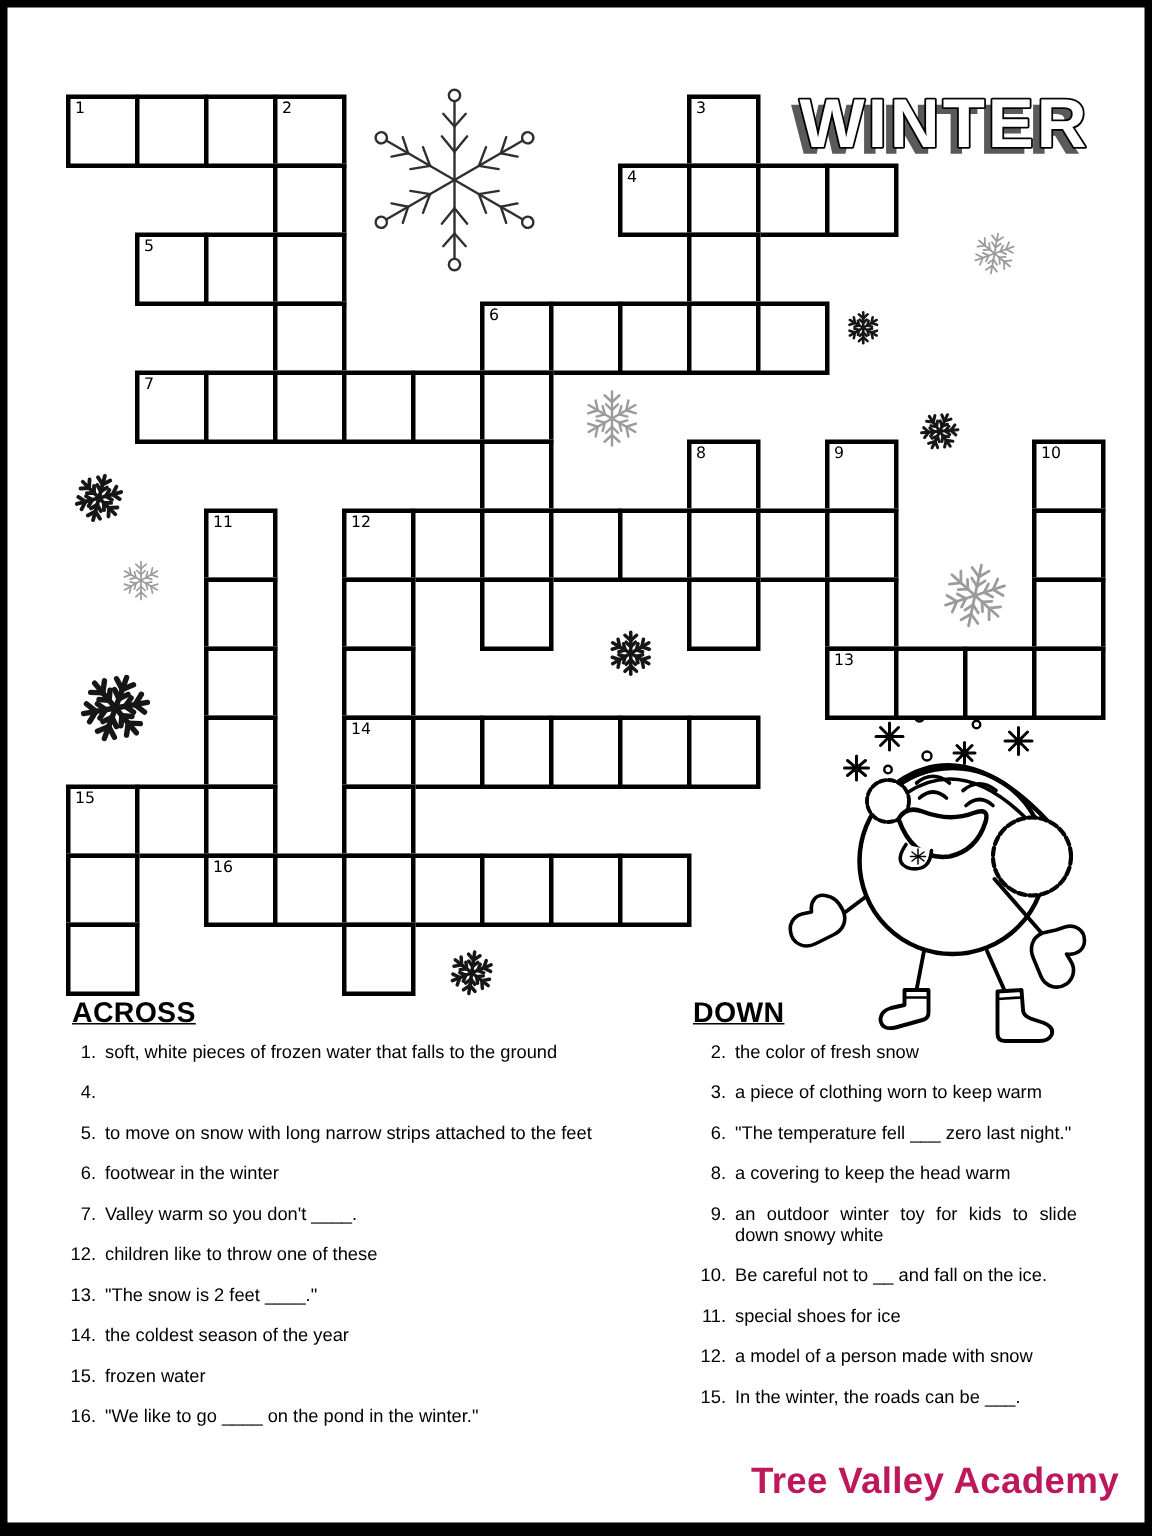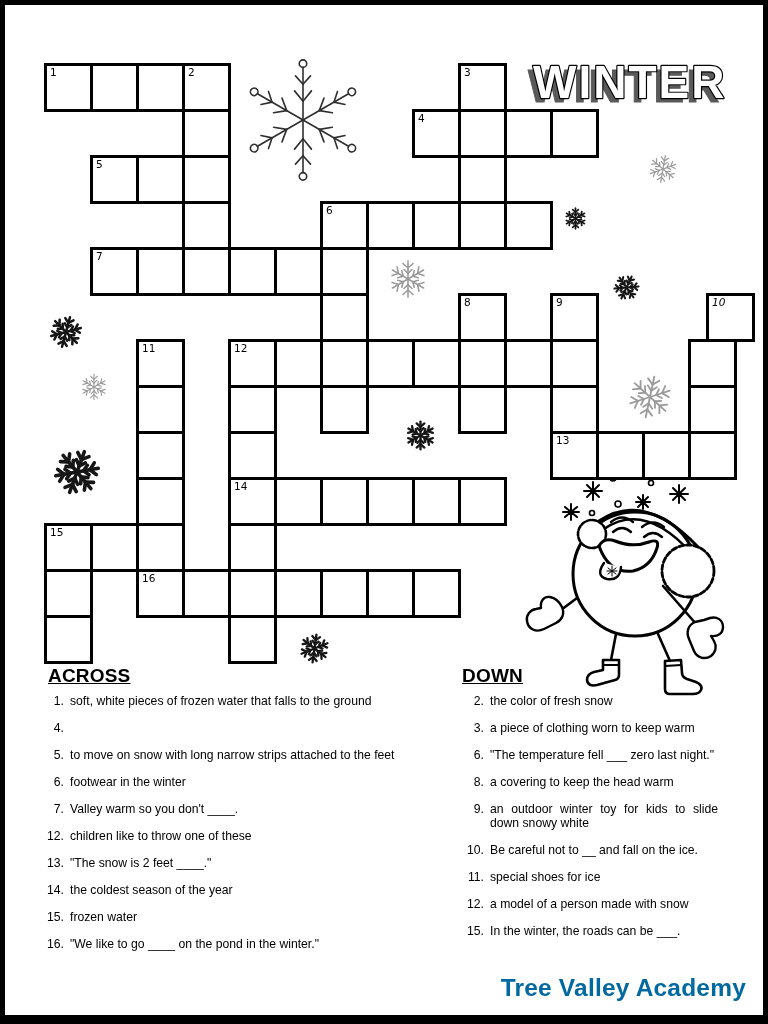--- a/index.html
+++ b/index.html
@@ -229,21 +229,21 @@
       <div class="cell" style="left: 228px; top: 247px;"></div>
       <div class="cell" style="left: 274px; top: 247px;"></div>
       <div class="cell" style="left: 320px; top: 247px;"></div>
       <div class="cell" style="left: 320px; top: 293px;"></div>
       <div class="cell" style="left: 458px; top: 293px;">
         <span class="cellnum">8</span>
       </div>
       <div class="cell" style="left: 550px; top: 293px;">
         <span class="cellnum">9</span>
       </div>
-      <div class="cell" style="left: 706px; top: 293px; font-style: italic;">
+      <div class="cell" style="left: 688px; top: 293px;">
         <span class="cellnum">10</span>
       </div>
       <div class="cell" style="left: 136px; top: 339px;">
         <span class="cellnum">11</span>
       </div>
       <div class="cell" style="left: 228px; top: 339px; padding-left: 27px;">
         <span class="cellnum">12</span>
       </div>
       <div class="cell" style="left: 274px; top: 339px;"></div>
       <div class="cell" style="left: 320px; top: 339px;"></div>
@@ -423,14 +423,14 @@
           <span class="clue-num">12.</span>
           <span class="clue-text">a model of a person made with snow</span>
         </div>
         <div class="clue">
           <span class="clue-num">15.</span>
           <span class="clue-text">In the winter, the roads can be ___.</span>
         </div>
       </div>
   </div>
 
-  <div class="branding" style="color: #0369a1; margin-left: 24px;">Tree Valley Academy</div>
+  <div class="branding" style="color: #be185d; margin-left: 24px;">Tree Valley Academy</div>
 </div>
 
 </body></html>

